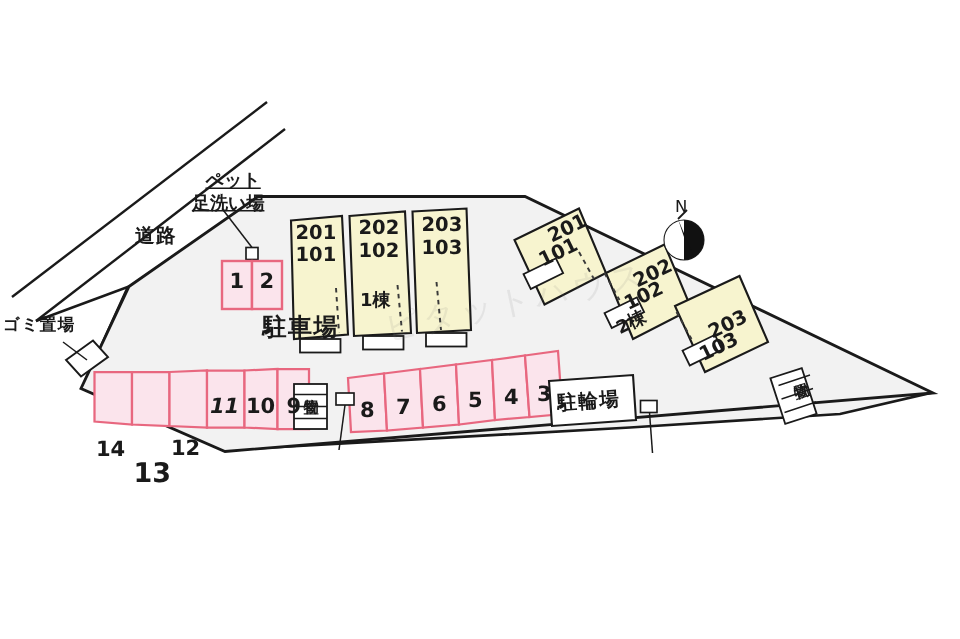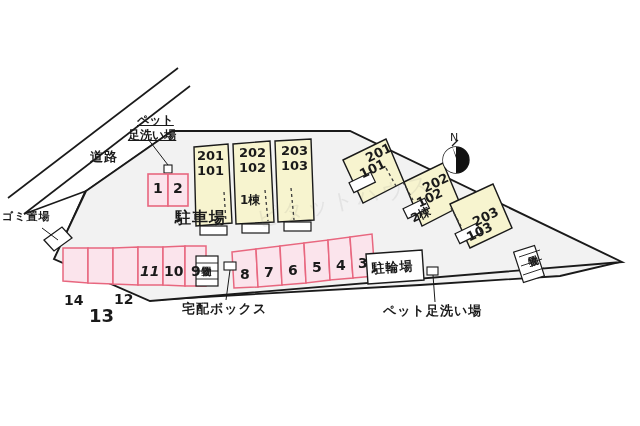--- a/index.html
+++ b/index.html
@@ -165,22 +165,20 @@
   <div class="lbl" style="left:288px;top:262px;font-size:14px;">6</div>
   <div class="lbl" style="left:312px;top:259px;font-size:14px;">5</div>
   <div class="lbl" style="left:336px;top:257px;font-size:14px;">4</div>
   <div class="lbl" style="left:358px;top:255px;font-size:14px;">3</div>
 
   <div class="lbl jp" style="left:201px;top:258px;font-size:10px;writing-mode:vertical-rl;line-height:1;">物置</div>
   <div class="lbl jp" style="left:524px;top:250px;font-size:10px;writing-mode:vertical-rl;line-height:1;transform:rotate(-18deg);transform-origin:left top;">物置</div>
 
   <div class="lbl jp" style="left:371px;top:260px;font-size:13px;letter-spacing:1px;transform:rotate(-4deg);transform-origin:left top;">駐輪場</div>
 
-  <div class="lbl jp" style="left:182px;top:300px;font-size:13px;letter-spacing:1px;">宅配ボックス</div>
 
-  <div class="lbl jp" style="left:383px;top:302px;font-size:13px;letter-spacing:1px;">ペット足洗い場</div>
 
   <div class="lbl" style="left:450px;top:131px;font-size:11px;font-weight:normal;">N</div>
 
   <div style="position:absolute;left:255px;top:186px;font-size:22px;color:rgba(120,120,120,0.12);
               letter-spacing:3px;transform:rotate(-12deg);pointer-events:none;">ピタットハウス</div>
 
 </div>
 
 </body></html>

